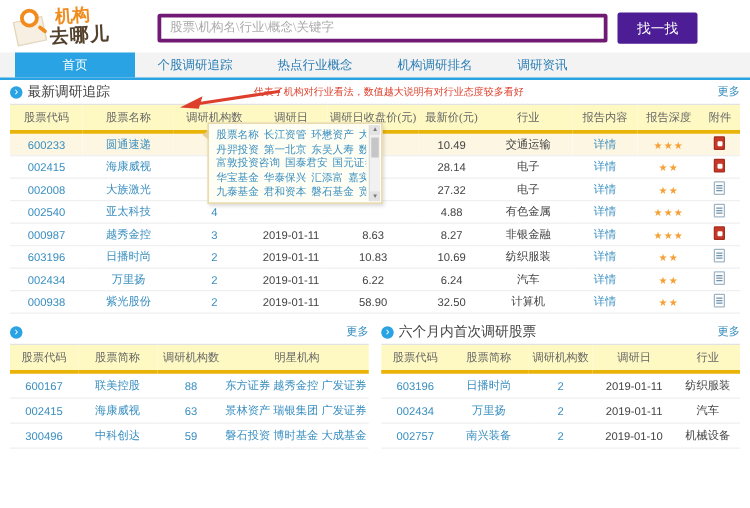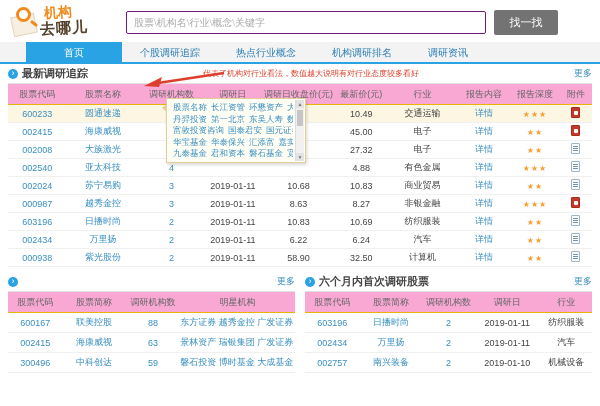--- a/index.html
+++ b/index.html
@@ -13,46 +13,46 @@
   .logo .paper { position:absolute; left:2px; top:12px; width:24px; height:20px;
     background:#f6efe2; border:1px solid #e2d6bd; transform:rotate(-12deg); }
   .logo .lens { position:absolute; left:6px; top:4px; width:15px; height:15px;
     border:3px solid #f08c1e; border-radius:50%; background:#fff; }
   .logo .lens-handle { position:absolute; left:20px; top:19px; width:8px; height:3px;
     background:#f08c1e; transform:rotate(38deg); border-radius:2px; }
   .logo .t1 { position:absolute; left:34px; top:1px; color:#f08c1e; font-weight:bold;
     font-size:14px; transform:rotate(-4deg); }
   .logo .t2 { position:absolute; left:30px; top:16px; color:#53412c; font-weight:bold;
     font-size:15px; transform:rotate(-3deg); letter-spacing:1px; }
-  .search-input { flex:1; height:23px; margin-left:14px; border:1px solid #701a75;
+  .search-input { flex:1; height:23px; margin-left:14px; border:3px solid #701a75;
     border-radius:2px; padding:0 7px; font-size:10px; color:#333; outline:none;font-family:Liberation Serif, serif; }
   .search-input::placeholder { color:#aaa; }
-  .search-btn { width:64px; height:25px; margin:0 32px 0 8px; background:#737373;
+  .search-btn { width:64px; height:25px; margin:0 32px 0 8px; background:#4c1d95;
     color:#fff; border:none; border-radius:2px; font-size:11px; cursor:pointer; }
 
   
-  .nav { height:22px; background:#f3f3f3; border-bottom:2px solid #29a3e3; padding-left:26px; display:flex; }
+  .nav { height:22px; background:#f3f3f3; border-bottom:2px solid #29a3e3; padding-left:12px; display:flex; }
   .nav-item { display:inline-block; line-height:22px; padding:0 18px; font-size:10px;
     color:#2a7db5; cursor:pointer; }
   .nav-item.active { background:#29a3e3; color:#fff; padding:0 38px; }
 
   
   .content { padding:0 8px; }
   .section { position:relative; }
   .sec-head { display:flex; align-items:center; height:20px; border-bottom:1px solid #e2e2e2; }
   .bullet { display:inline-block; width:10px; height:10px; border-radius:50%;
     background:#29a3e3; color:#fff; font-size:9px; line-height:9px; text-align:center; margin-right:4px; }
   .bullet::before { content:"\203A"; }
-  .sec-title { font-size:11px; font-weight:bold; color:#444; }
+  .sec-title { font-size:11px; font-weight:normal; color:#444; }
   .sec-note { flex:1; text-align:center; font-size:8px; color:#dd3f2c; padding-right:40px; }
   .more { font-size:9px; color:#3a8fc0; }
 
   table { width:100%; border-collapse:collapse; table-layout:fixed; }
-  th { font-weight:normal; color:#666; font-size:9px; padding:3.5px 0; background:#f9a8d4;
-    border-bottom:1px solid #eab308; text-align:center; }
+  th { font-weight:normal; color:#666; font-size:9px; padding:3.5px 0; background:#fef9c3;
+    border-bottom:3px solid #eab308; text-align:center;font-family:Liberation Serif, serif; }
   td { font-size:9px; color:#444; text-align:center; padding:2px 0;
     border-bottom:1px solid #f0f0f0; white-space:nowrap; overflow:hidden; }
   tr.hl td { background:#fdf6e3; }
   .lnk { color:#3a8fc0; }
   .stars { color:#f5a033; font-size:8px; letter-spacing:1px; }
 
   
   .att { display:inline-block; width:9px; height:11px; border-radius:1px; position:relative; }
   .att.icon-pdf { background:#c63827; border:1px solid #a52d1f; }
   .att.icon-pdf::before { content:""; position:absolute; left:2px; top:3px; width:4px; height:4px;
@@ -161,21 +161,21 @@
     <td><a class="lnk">详情</a></td>
     <td><span class="stars">★★★</span></td>
     <td><span class="att icon-pdf"></span></td>
   </tr>
           <tr>
     <td><a class="lnk">002415</a></td>
     <td><a class="lnk">海康威视</a></td>
     <td><a class="lnk">32</a></td>
     <td></td>
     <td></td>
-    <td>45.00</td>
+    <td>28.14</td>
     <td>电子</td>
     <td><a class="lnk">详情</a></td>
     <td><span class="stars">★★</span></td>
     <td><span class="att icon-pdf"></span></td>
   </tr>
           <tr>
     <td><a class="lnk">002008</a></td>
     <td><a class="lnk">大族激光</a></td>
     <td><a class="lnk">5</a></td>
     <td></td>
@@ -189,32 +189,20 @@
           <tr>
     <td><a class="lnk">002540</a></td>
     <td><a class="lnk">亚太科技</a></td>
     <td><a class="lnk">4</a></td>
     <td></td>
     <td></td>
     <td>4.88</td>
     <td>有色金属</td>
     <td><a class="lnk">详情</a></td>
     <td><span class="stars">★★★</span></td>
-    <td><span class="att icon-doc"></span></td>
-  </tr>
-          <tr>
-    <td><a class="lnk">002024</a></td>
-    <td><a class="lnk">苏宁易购</a></td>
-    <td><a class="lnk">3</a></td>
-    <td>2019-01-11</td>
-    <td>10.68</td>
-    <td>10.83</td>
-    <td>商业贸易</td>
-    <td><a class="lnk">详情</a></td>
-    <td><span class="stars">★★</span></td>
     <td><span class="att icon-doc"></span></td>
   </tr>
           <tr>
     <td><a class="lnk">000987</a></td>
     <td><a class="lnk">越秀金控</a></td>
     <td><a class="lnk">3</a></td>
     <td>2019-01-11</td>
     <td>8.63</td>
     <td>8.27</td>
     <td>非银金融</td>

